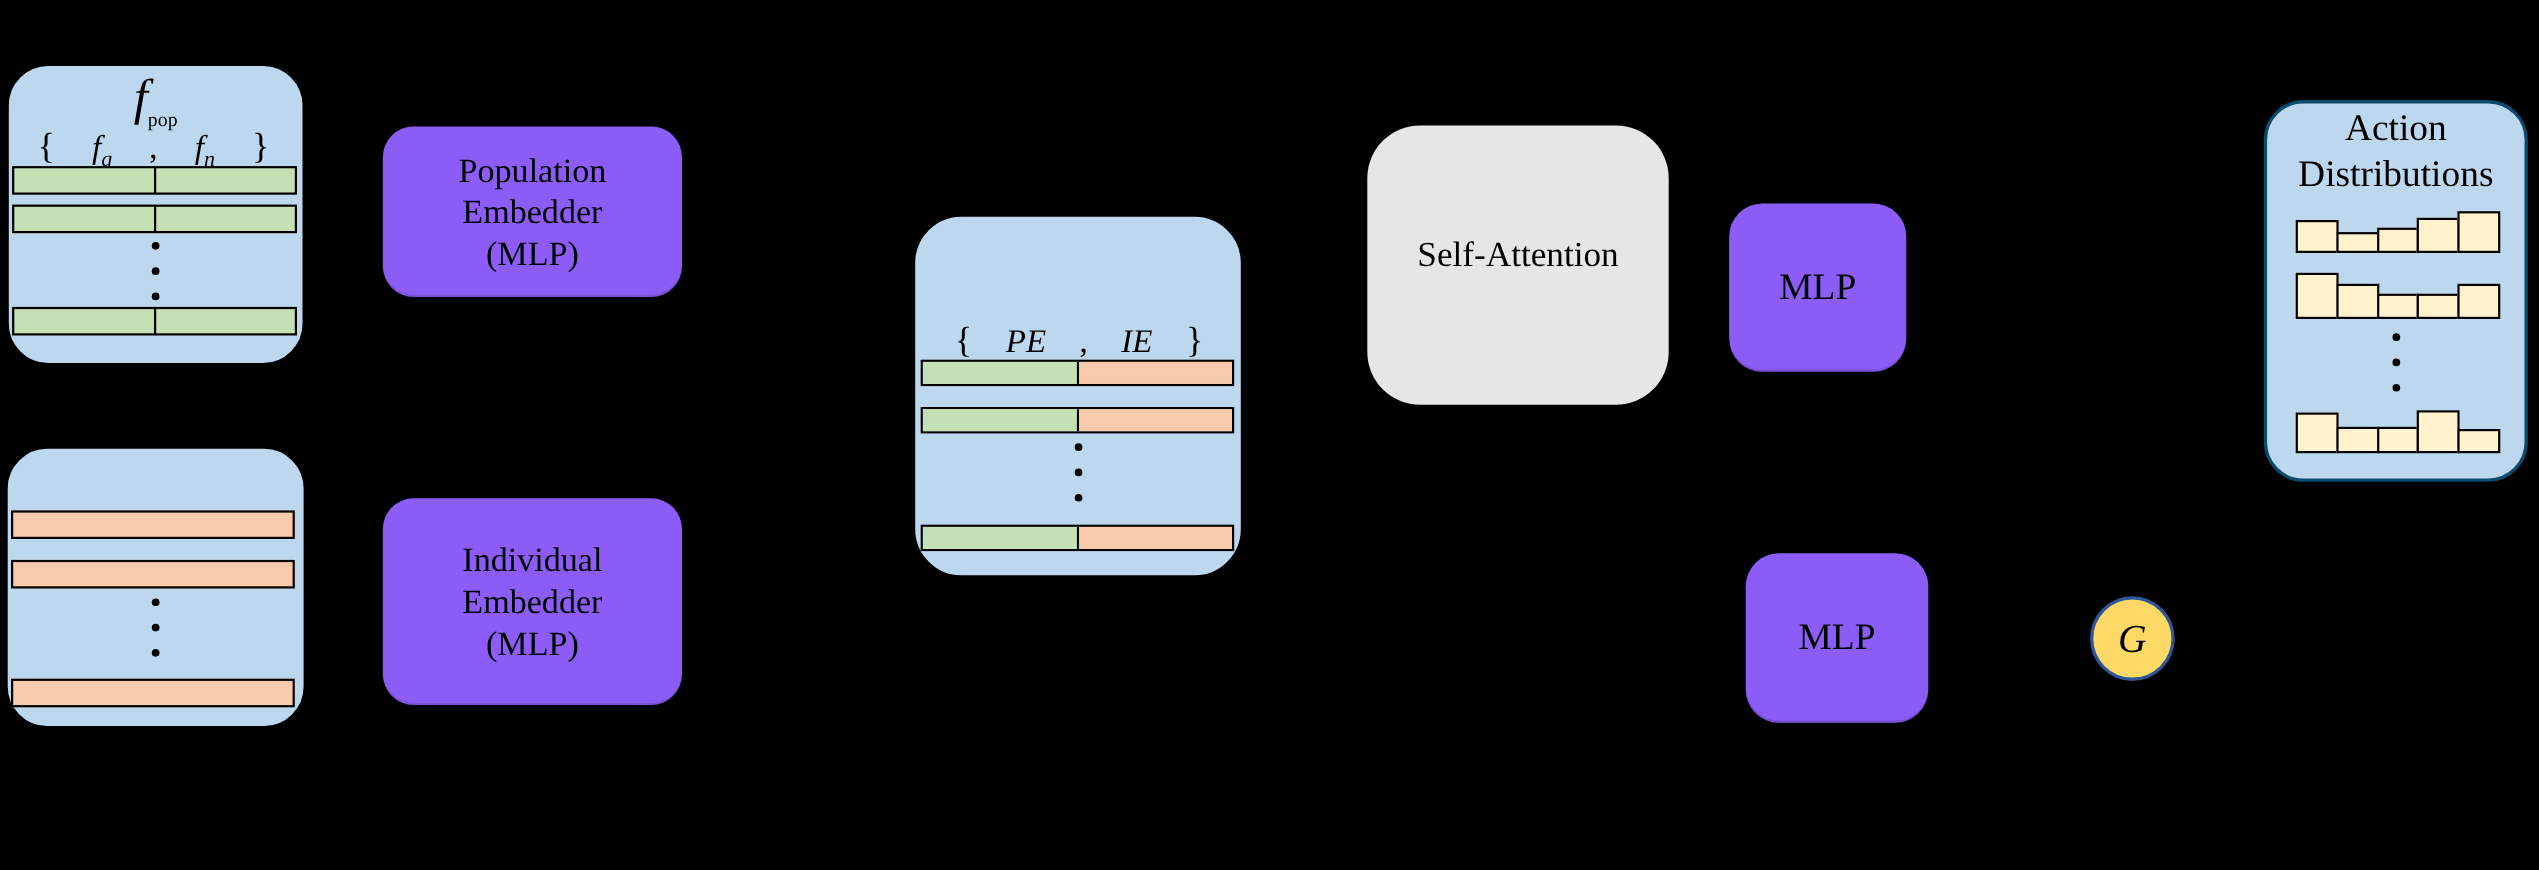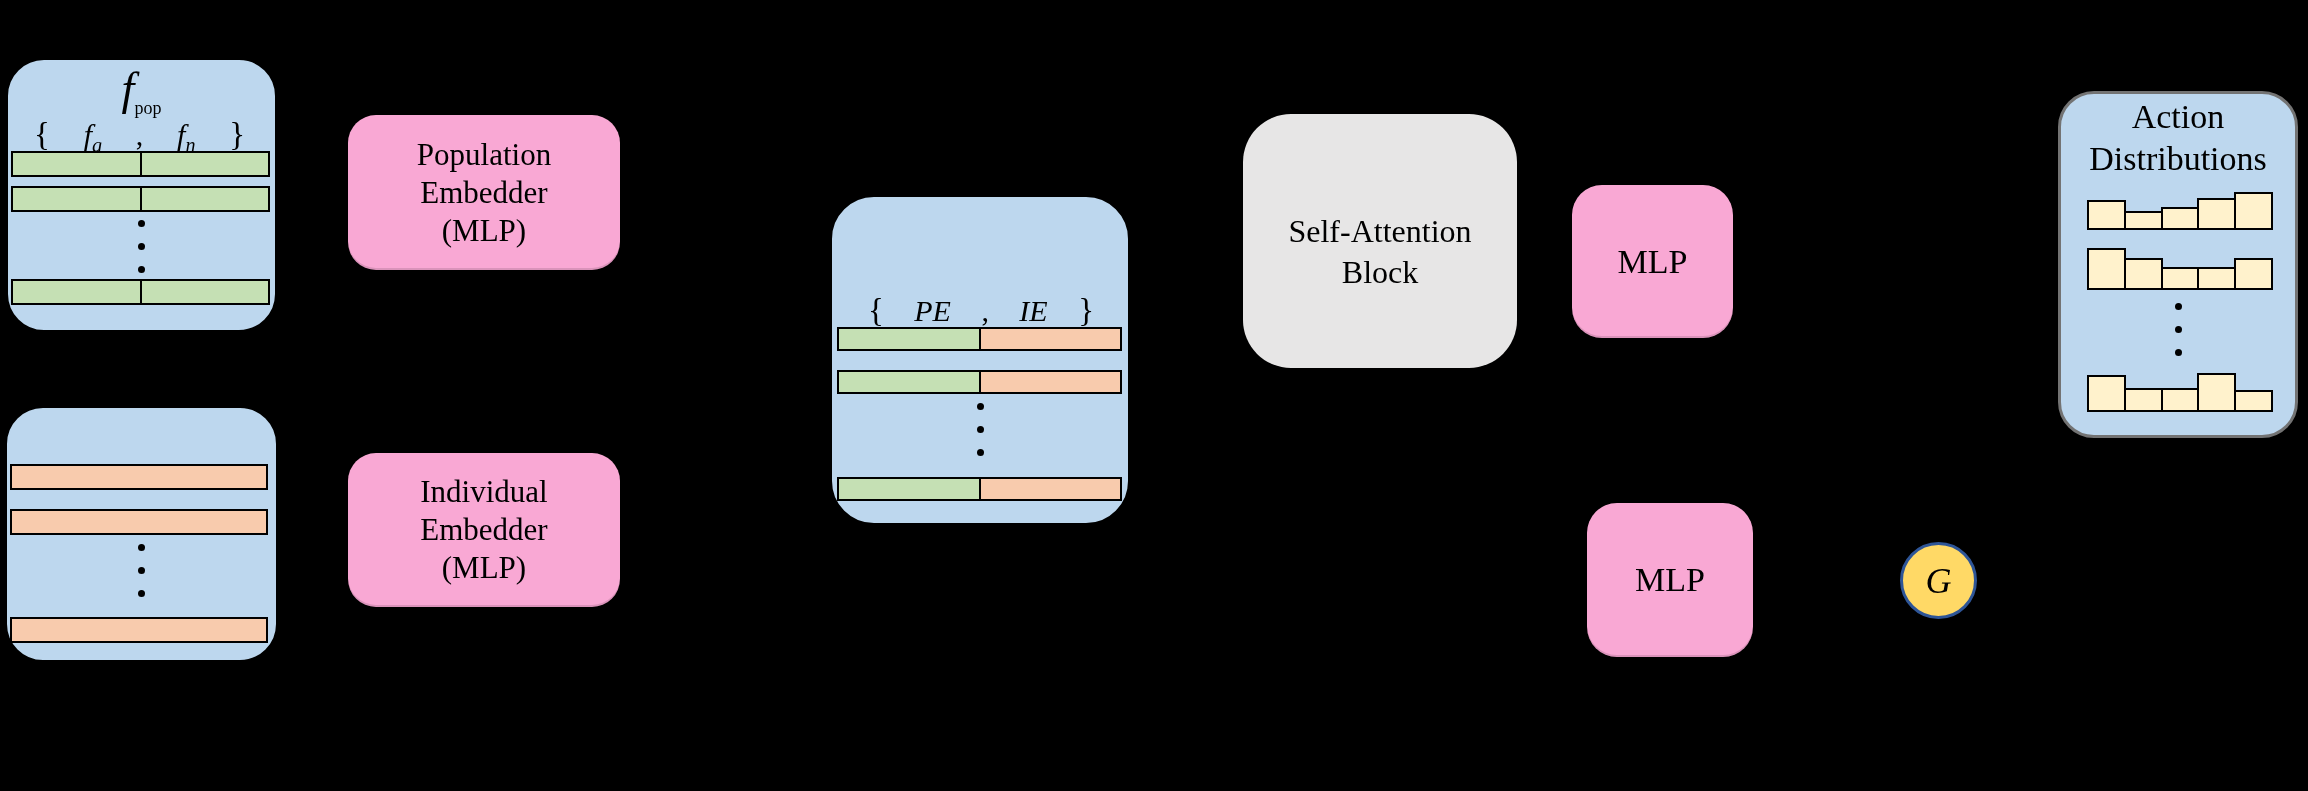--- a/index.html
+++ b/index.html
@@ -17,21 +17,21 @@
   
   .bluebox {
     position: absolute;
     background: #BDD7EE;
     border: 2.5px solid #000;
     border-radius: 38px;
   }
   
   .graybox {
     position: absolute;
-    background: #f9a8d4;
+    background: #8b5cf6;
     border-radius: 28px;
     box-shadow: inset 0 -2px 0 rgba(0,0,0,0.12);
     display: flex;
     flex-direction: column;
     align-items: center;
     justify-content: center;
     text-align: right;
   }
   .lightbox {
     position: absolute;
@@ -182,21 +182,21 @@
     <div class="obar" style="left:3px; top:56px; width:258px;"></div>
     <div class="obar" style="left:3px; top:101px; width:258px;"></div>
     <div class="dots" style="top:136px;">
       <div class="dot"></div>
       <div class="dot"></div>
       <div class="dot"></div>
     </div>
     <div class="obar" style="left:3px; top:209px; width:258px;"></div>
   </div>
 
-  <div class="graybox" style="left:348px; top:453px; width:272px; height:154px;">
+  <div class="graybox" style="left:348px; top:453px; width:272px; height:188px;">
     <div class="emb-text">Individual</div>
     <div class="emb-text">Embedder</div>
     <div class="emb-text">(MLP)</div>
   </div>
 
   <div class="bluebox" style="left:830px; top:195px; width:300px; height:330px; border-radius:44px;">
     <div class="tuple" style="top:96px; left:36px; right:34px;">
       <span class="brace">{</span>
       <span class="mi">PE</span>
       <span>,</span>
@@ -218,37 +218,36 @@
     </div>
     <div class="dbar" style="left:5px; top:280px; width:285px;">
         <div class="gr"></div>
         <div class="or"></div>
       </div>
   </div>
 
   <div class="lightbox" style="left:1243px; top:114px; width:274px; height:254px;">
     <div class="sa-text">
       <div>Self-Attention</div>
-      <div>Block</div>
     </div>
   </div>
 
   <div class="graybox" style="left:1572px; top:185px; width:161px; height:153px; border-radius:30px;">
     <div class="mlp-text">MLP</div>
   </div>
 
   <div class="graybox" style="left:1587px; top:503px; width:166px; height:154px; border-radius:30px;">
     <div class="mlp-text">MLP</div>
   </div>
 
   <div class="gnode" style="left:1900px; top:542px;">
     <span>G</span>
   </div>
 
-  <div class="bluebox" style="left:2058px; top:91px; width:240px; height:347px; border:3px solid #737373; border-radius:36px;">
+  <div class="bluebox" style="left:2058px; top:91px; width:240px; height:347px; border:3px solid #0c4a6e; border-radius:36px;">
     <div class="act-head">
       <div>Action</div>
       <div>Distributions</div>
     </div>
     <div class="hist" style="left:26px; top:98px; width:186px; height:38px;">
         <div class="hbar" style="height: 30px;"></div>
         <div class="hbar" style="height: 19px;"></div>
         <div class="hbar" style="height: 23px;"></div>
         <div class="hbar" style="height: 32px;"></div>
         <div class="hbar" style="height: 38px;"></div>

